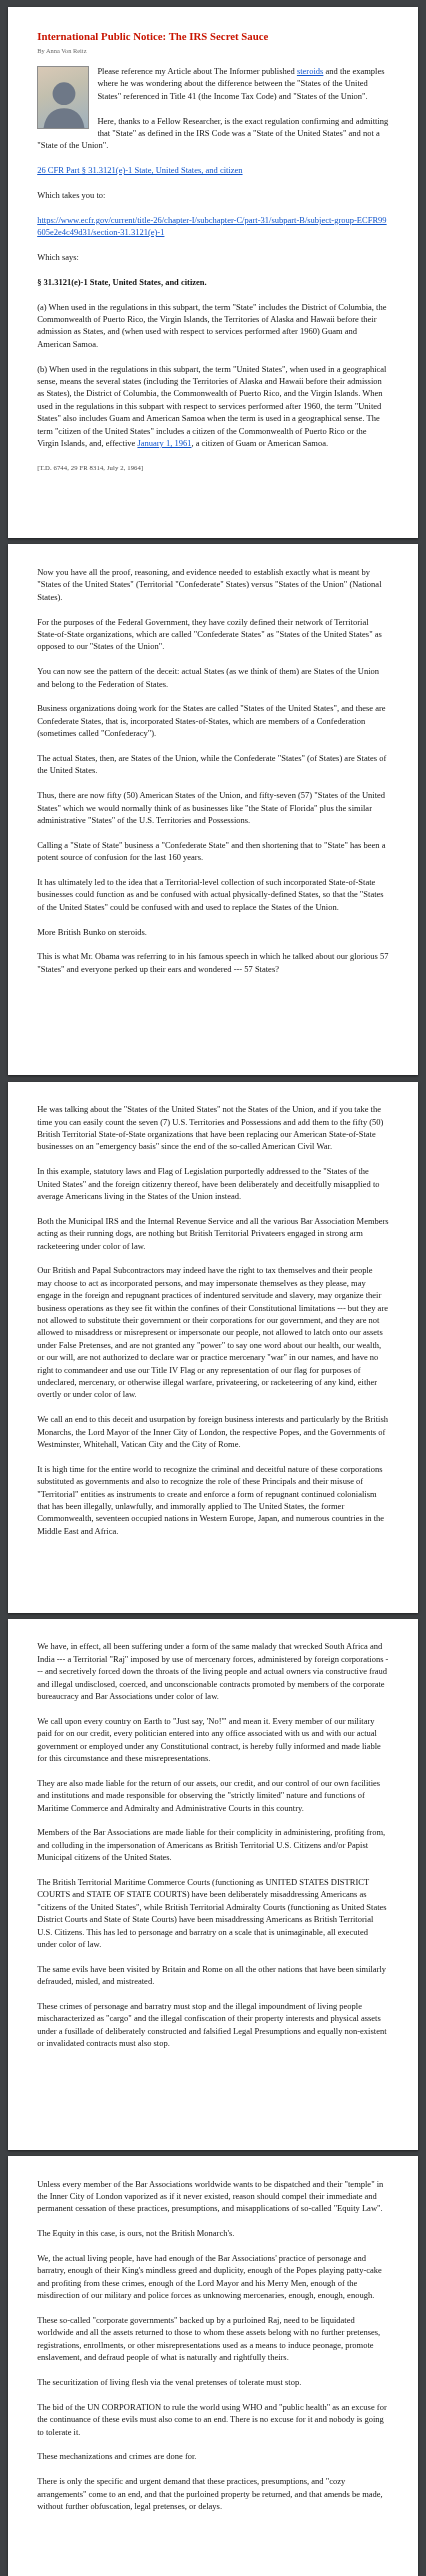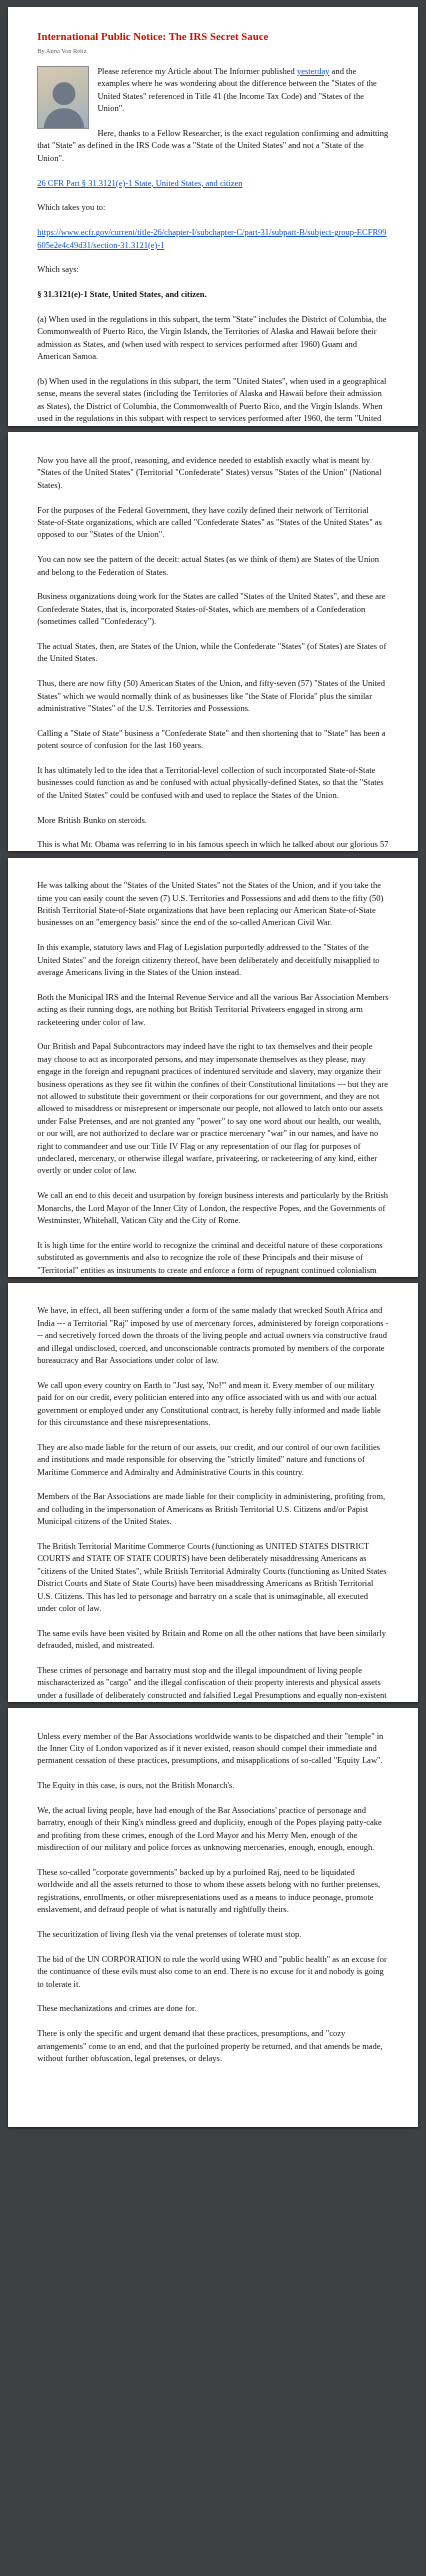--- a/index.html
+++ b/index.html
@@ -1,20 +1,20 @@
 <!DOCTYPE html>
 <html style="font-size:8.2px"><head>
 <meta charset="utf-8">
 <style>
   * { margin:0; padding:0; box-sizing:border-box; }
   html,body { background:#3e4144; }
   body { width:427px; font-family:"Liberation Serif", serif; -webkit-font-smoothing:antialiased; }
   .viewer { width:427px; padding:7.2px 8.2px 8.2px 8.2px; display:flex; flex-direction:column; gap:6.2px; background:#3e4144; }
   .page {
-    width:410px; height:419px; background:#ffffff; overflow:hidden;
+    width:410px; height:531px; background:#ffffff; overflow:hidden;
     padding:21.6px 29px 20.6px 29px; color:#141414;
     font-size:8.5px; line-height:12.4px;
     box-shadow:0 0.5px 2.6px rgba(0,0,0,0.55);
   }
   .page p { margin-bottom:12.4px; }
   .title { color:#c81400; font-size:10.8px; line-height:14px; font-weight:bold; margin-bottom:2.6px; }
   .byline { font-size:6.4px; color:#6b6b6b; margin-bottom:7.2px; }
   .photo {
     float:left; width:52px; height:63px; margin:1.5px 8.2px 3.1px 0;
     background:linear-gradient(160deg,#d9c9b6 0%,#c2bfae 40%,#9fb0bd 100%);
@@ -35,21 +35,21 @@
     <div class="title">International Public Notice: The IRS Secret Sauce</div>
     <div class="byline">By Anna Von Reitz</div>
 
     <div class="photo">
       <svg width="52" height="57" viewBox="0 0 100 110">
         <circle cx="50" cy="38" r="22" fill="#6e7887"></circle>
         <path d="M10 110 C12 78 30 66 50 66 C70 66 88 78 90 110 Z" fill="#6e7887"></path>
       </svg>
     </div>
 
-    <p><span>Please reference my Article about The Informer published </span><a class="link">yesterday</a><span> and the examples where he was wondering about the difference between the "States of the United States" referenced in Title 41 (the Income Tax Code) and "States of the Union".</span></p>
+    <p><span>Please reference my Article about The Informer published </span><a class="link">steroids</a><span> and the examples where he was wondering about the difference between the "States of the United States" referenced in Title 41 (the Income Tax Code) and "States of the Union".</span></p>
 
     <p>Here, thanks to a Fellow Researcher, is the exact regulation confirming and admitting that "State" as defined in the IRS Code was a "State of the United States" and not a "State of the Union".</p>
 
     <p><a class="link">26 CFR Part § 31.3121(e)-1 State, United States, and citizen</a></p>
 
     <p>Which takes you to:</p>
 
     <p><a class="link url-link">https://www.ecfr.gov/current/title-26/chapter-I/subchapter-C/part-31/subpart-B/subject-group-ECFR99605e2e4c49d31/section-31.3121(e)-1</a></p>
 
     <p>Which says:</p>

